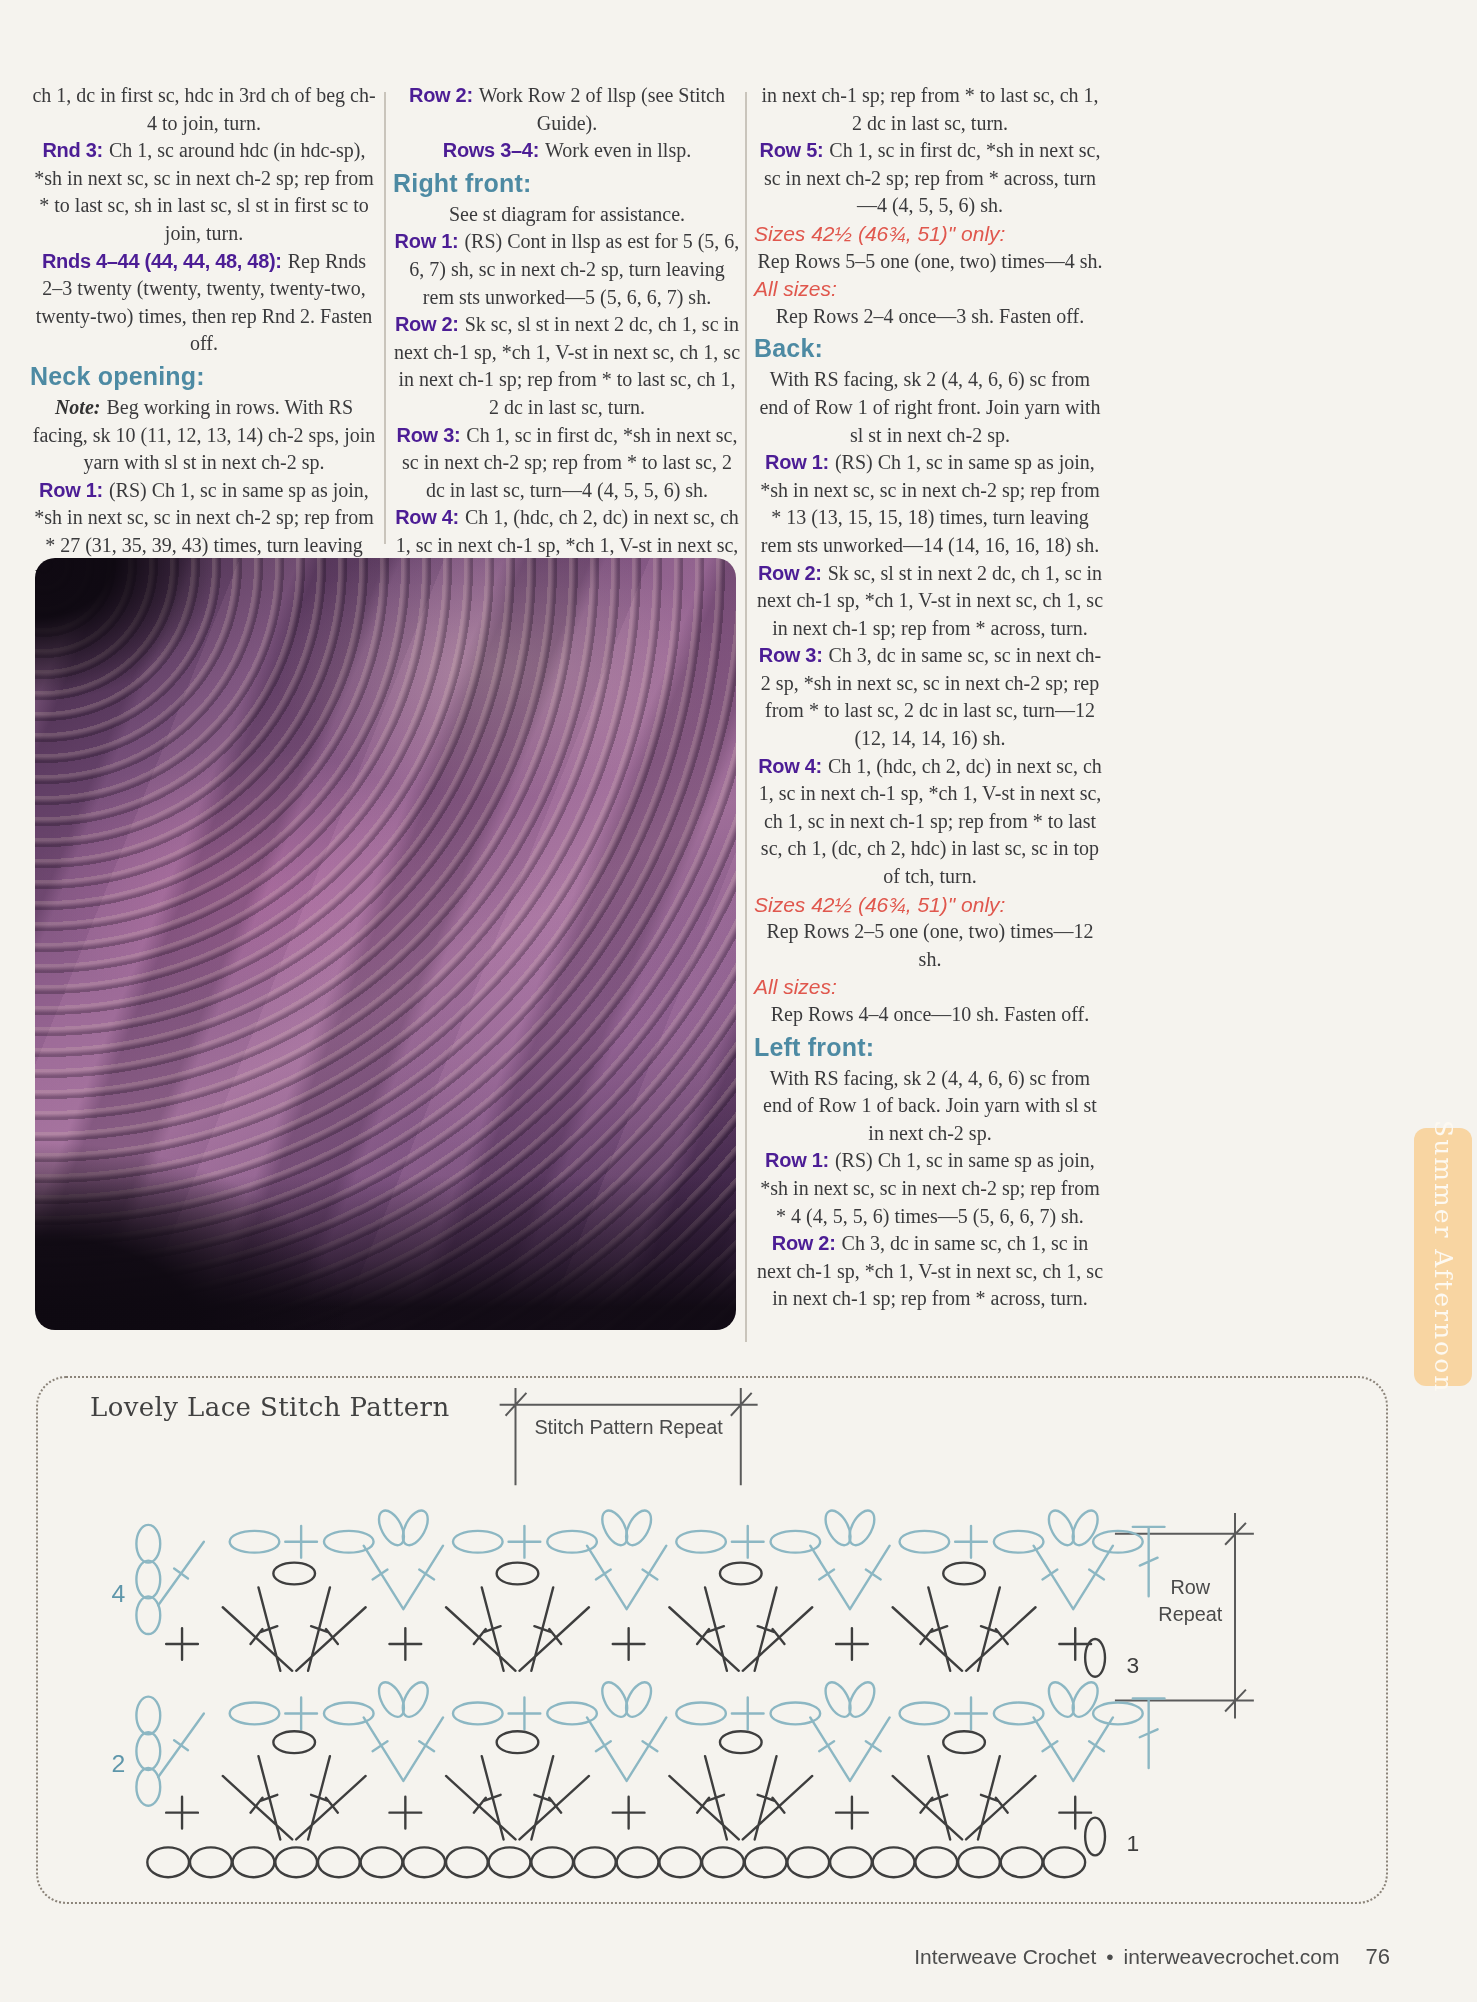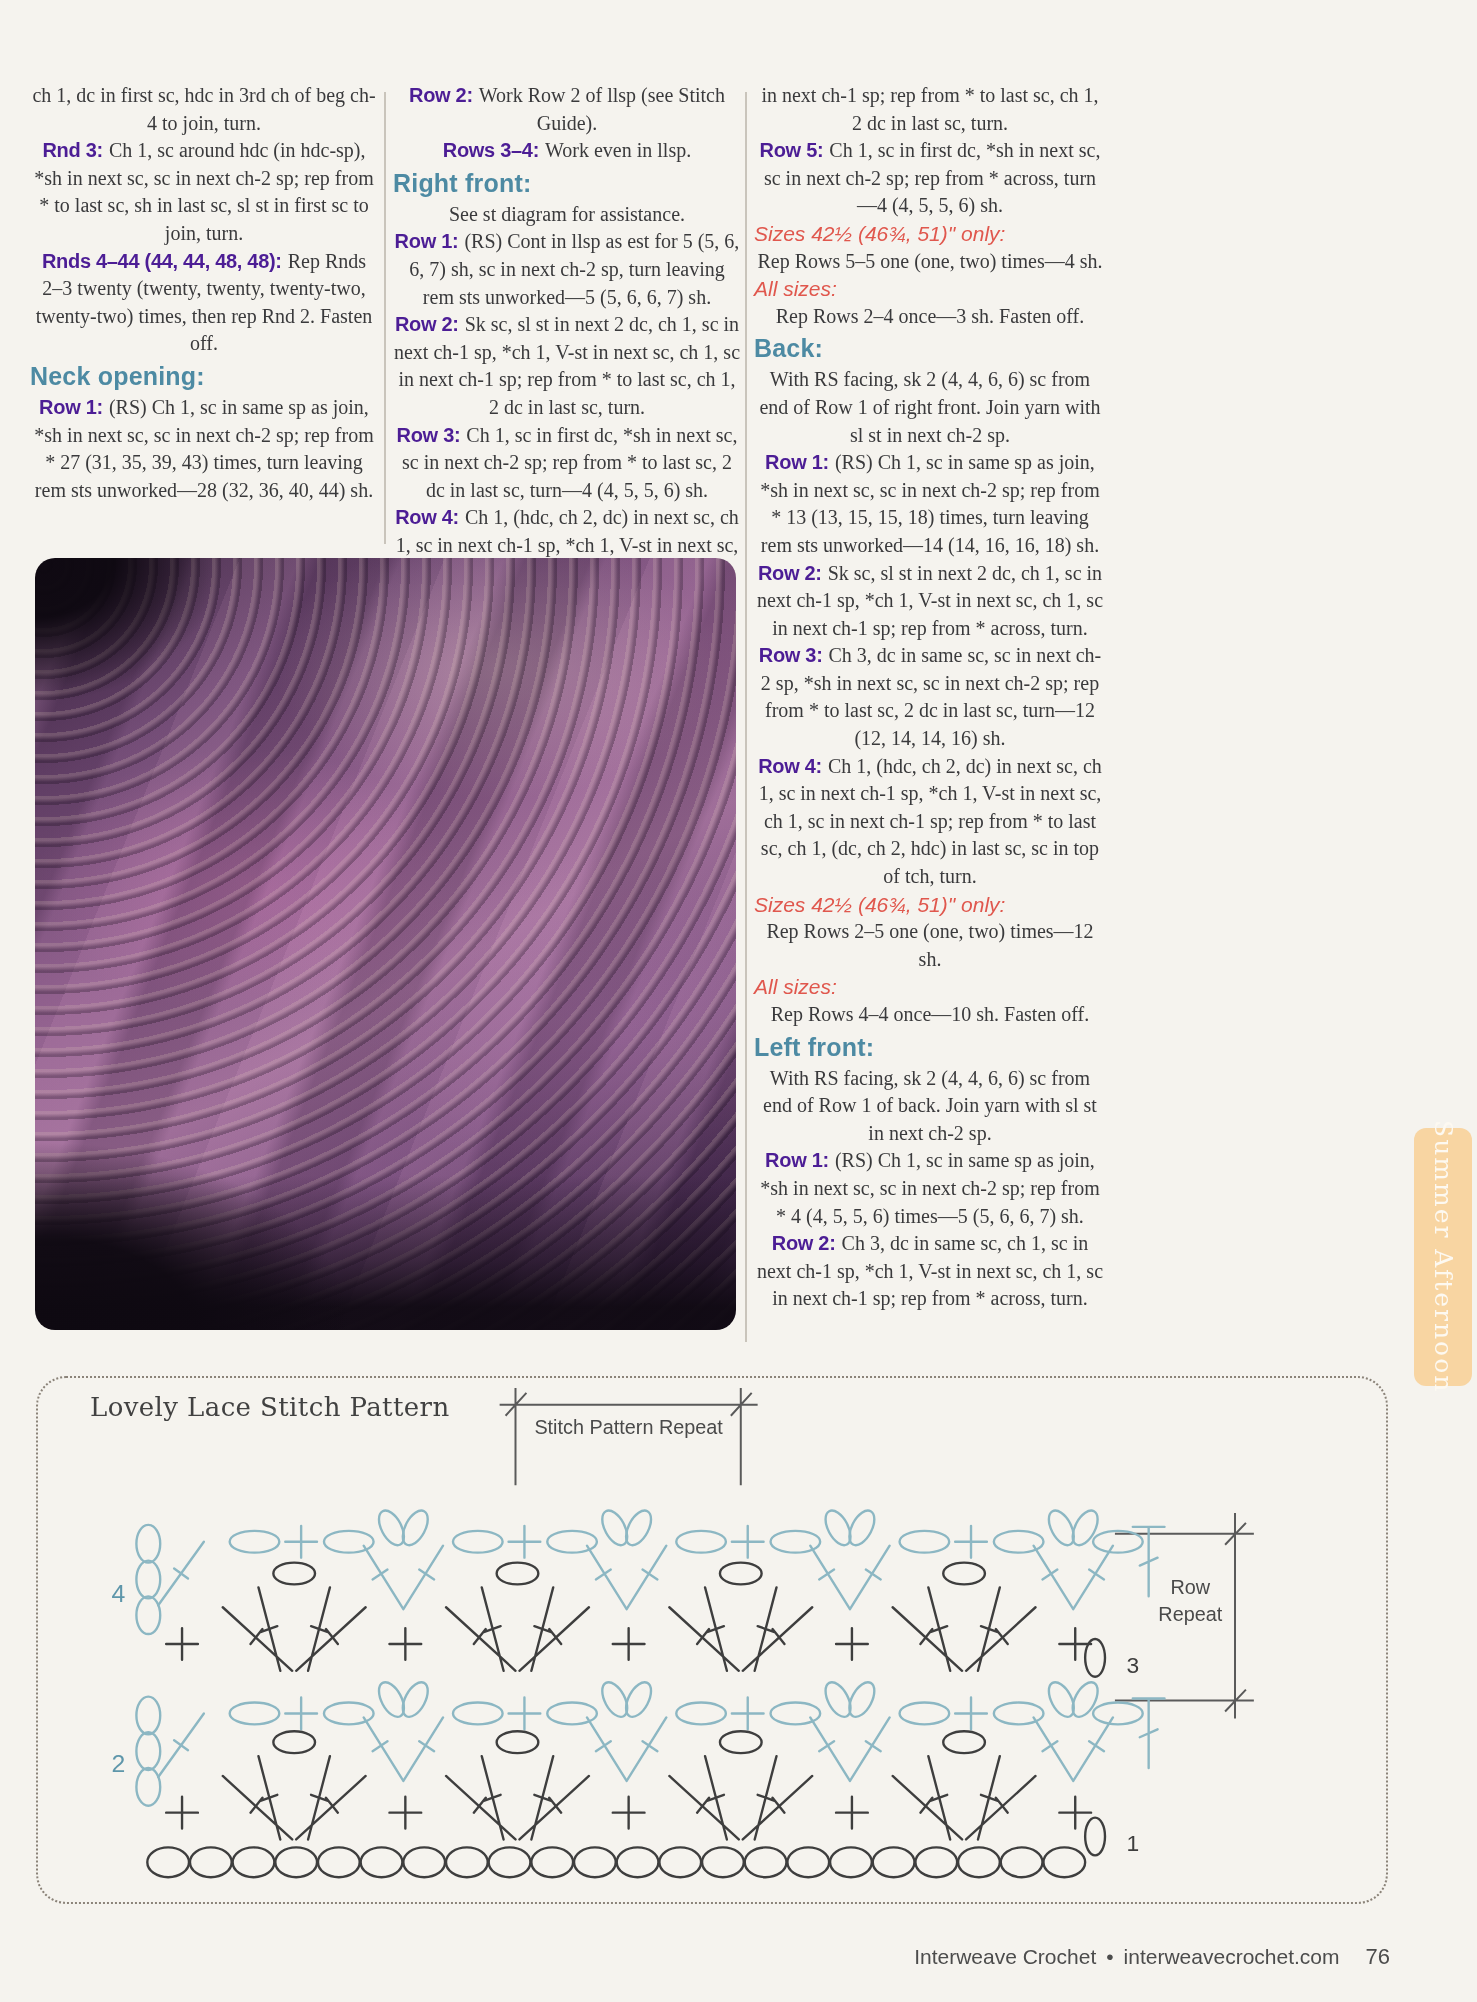--- a/index.html
+++ b/index.html
@@ -59,20 +59,21 @@
 <body>
 
 <div class="vr" id="vr1"></div>
 <div class="vr" id="vr2"></div>
 
 <div class="col" id="col1">
   <p class="para"><span>ch 1, dc in first sc, hdc in 3rd ch of beg ch-4 to join, turn.</span></p>
   <p class="para"><b class="lbl">Rnd 3:</b><span>Ch 1, sc around hdc (in hdc-sp), *sh in next sc, sc in next ch-2 sp; rep from * to last sc, sh in last sc, sl st in first sc to join, turn.</span></p>
   <p class="para"><b class="lbl">Rnds 4–44 (44, 44, 48, 48):</b><span>Rep Rnds 2–3 twenty (twenty, twenty, twenty-two, twenty-two) times, then rep Rnd 2. Fasten off.</span></p>
   <h3 class="h-teal">Neck opening:</h3>
+  <p class="para"><b class="notelbl">Note:</b><span>Beg working in rows. With RS facing, sk 10 (11, 12, 13, 14) ch-2 sps, join yarn with sl st in next ch-2 sp.</span></p>
   <p class="para"><b class="lbl">Row 1:</b><span>(RS) Ch 1, sc in same sp as join, *sh in next sc, sc in next ch-2 sp; rep from * 27 (31, 35, 39, 43) times, turn leaving rem sts unworked—28 (32, 36, 40, 44) sh.</span></p>
 </div>
 
 <div class="col" id="col2">
   <p class="para"><b class="lbl">Row 2:</b><span>Work Row 2 of llsp (see Stitch Guide).</span></p>
   <p class="para"><b class="lbl">Rows 3–4:</b><span>Work even in llsp.</span></p>
   <h3 class="h-teal">Right front:</h3>
   <p class="para"><span>See st diagram for assistance.</span></p>
   <p class="para"><b class="lbl">Row 1:</b><span>(RS) Cont in llsp as est for 5 (5, 6, 6, 7) sh, sc in next ch-2 sp, turn leaving rem sts unworked—5 (5, 6, 6, 7) sh.</span></p>
   <p class="para"><b class="lbl">Row 2:</b><span>Sk sc, sl st in next 2 dc, ch 1, sc in next ch-1 sp, *ch 1, V-st in next sc, ch 1, sc in next ch-1 sp; rep from * to last sc, ch 1, 2 dc in last sc, turn.</span></p>

